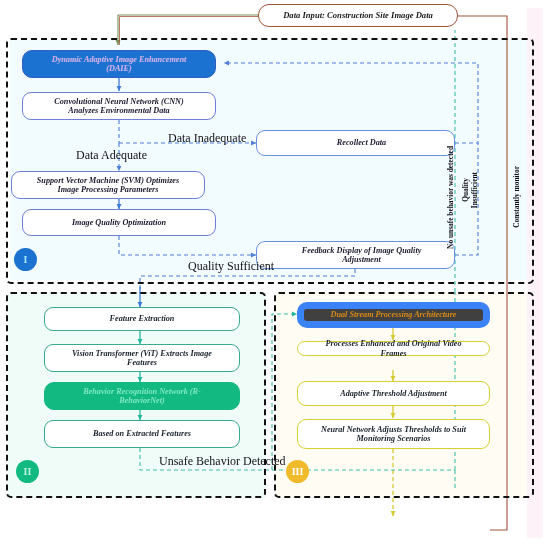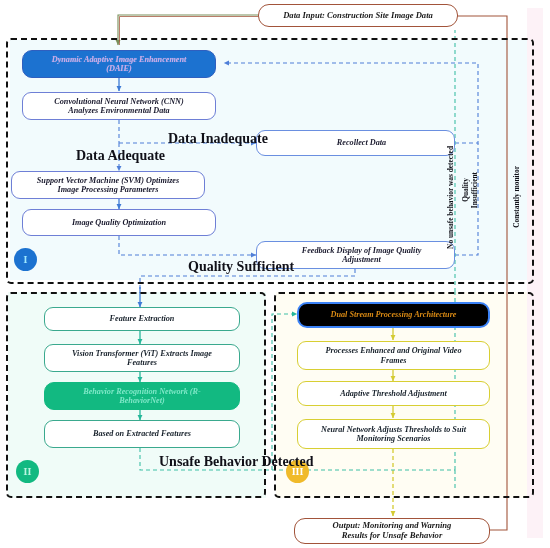--- a/index.html
+++ b/index.html
@@ -46,21 +46,21 @@
     background:#12B981;border:1px solid #12B981;
     color:#7FE8C8;font-size:8.2px;border-radius:10px;
   }
 
   
   .n-yellow{
     background:#ffffff;border:1.2px solid #D8CF33;
     color:#17212b;font-size:8.2px;
   }
   .n-orange-fill{
-    background:#000000;border:2px solid #3b82f6;
+    background:#404040;border:7px solid #3b82f6;
     color:#D98A14;font-size:8.2px;border-radius:10px;
   }
 
   
   .n-term{
     background:#FFFFFF;border:1.3px solid #A2543A;
     color:#1a1a1a;font-size:8.6px;border-radius:11px;
   }
 
   
@@ -77,21 +77,21 @@
     display:flex;align-items:center;justify-content:center;
     font-weight:bold;font-size:10px;color:#ffffff;z-index:6;
     font-family:"Liberation Serif",serif;
   }
   .b1{background:#1C72D0;color:#9FE8FF;}
   .b2{background:#12B981;color:#B9F5E0;}
   .b3{background:#F0BA2A;color:#ffffff;}
 
   
   .elabel{
-    position:absolute;font-size:14px;font-weight:bold;color:#101018;
+    position:absolute;font-size:12px;font-weight:normal;color:#101018;
     z-index:7;white-space:nowrap;background:transparent;
     font-family:"Liberation Serif",serif;
     padding-left:16px;
   }
   .vlabel{
     position:absolute;font-size:7.4px;font-weight:bold;color:#101018;
     z-index:7;white-space:nowrap;
     writing-mode:vertical-rl;transform:rotate(180deg);
     font-family:"Liberation Serif",serif;
   }
@@ -171,24 +171,20 @@
   </svg>
 
   <div class="group" style="left:6px;top:38px;width:528px;height:246px;"></div>
   <div class="group" style="left:6px;top:292px;width:260px;height:206px;"></div>
   <div class="group" style="left:274px;top:292px;width:260px;height:206px;"></div>
 
   <div class="node n-term" style="left:258px;top:4px;width:200px;height:23px;">
     <span>Data Input: Construction Site Image Data</span>
   </div>
 
-  <div class="node n-term" style="left:294px;top:518px;width:196px;height:26px;flex-direction:column;">
-    <span>Output: Monitoring and Warning</span>
-    <span>Results for Unsafe Behavior</span>
-  </div>
 
   <div class="node n-blue-fill" style="left:22px;top:50px;width:194px;height:28px;flex-direction:column;">
     <span>Dynamic Adaptive Image Enhancement</span>
     <span>(DAIE)</span>
   </div>
 
   <div class="node n-blue" style="left:22px;top:92px;width:194px;height:28px;flex-direction:column;">
     <span>Convolutional Neural Network (CNN)</span>
     <span>Analyzes Environmental Data</span>
   </div>
@@ -254,21 +250,21 @@
   </div>
 
   <div class="elabel" style="left:143px;top:454px;">
     <span>Unsafe Behavior Detected</span>
   </div>
 
   <div class="node n-orange-fill" style="left:297px;top:302px;width:193px;height:26px;">
     <span>Dual Stream Processing Architecture</span>
   </div>
 
-  <div class="node n-yellow" style="left:297px;top:341px;width:193px;height:29px;flex-direction:column;">
+  <div class="node n-yellow" style="left:297px;top:341px;width:193px;height:15px;flex-direction:column;">
     <span>Processes Enhanced and Original Video</span>
     <span>Frames</span>
   </div>
 
   <div class="node n-yellow" style="left:297px;top:381px;width:193px;height:25px;">
     <span>Adaptive Threshold Adjustment</span>
   </div>
 
   <div class="node n-yellow" style="left:297px;top:419px;width:193px;height:30px;flex-direction:column;">
     <span>Neural Network Adjusts Thresholds to Suit</span>

